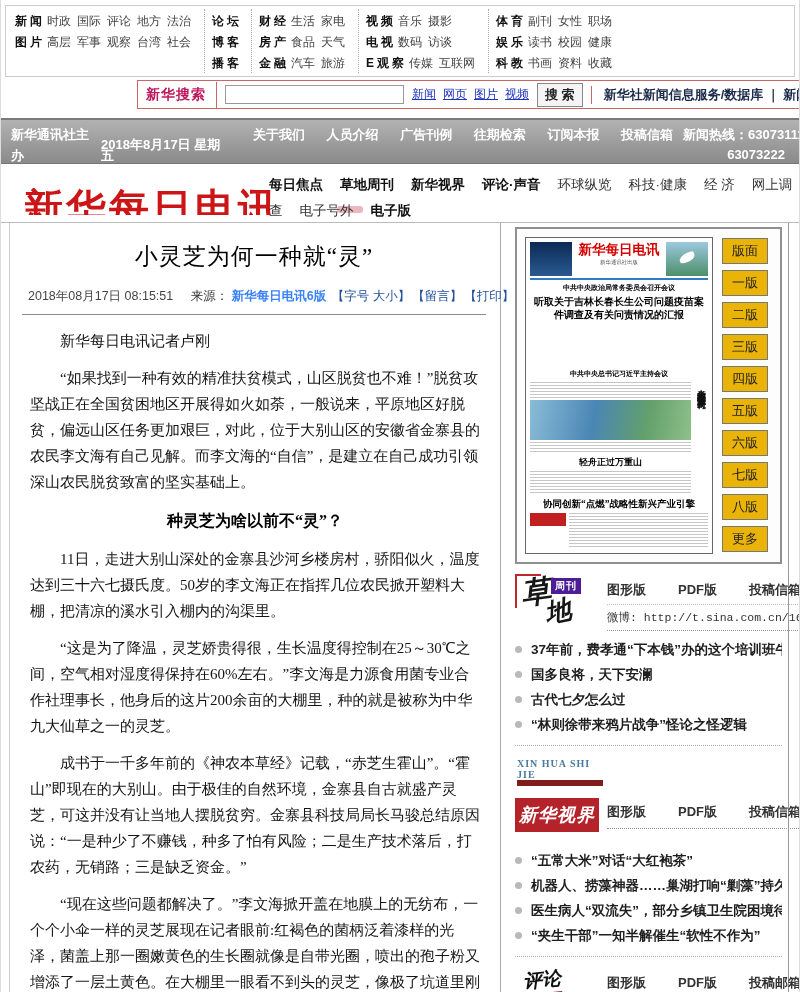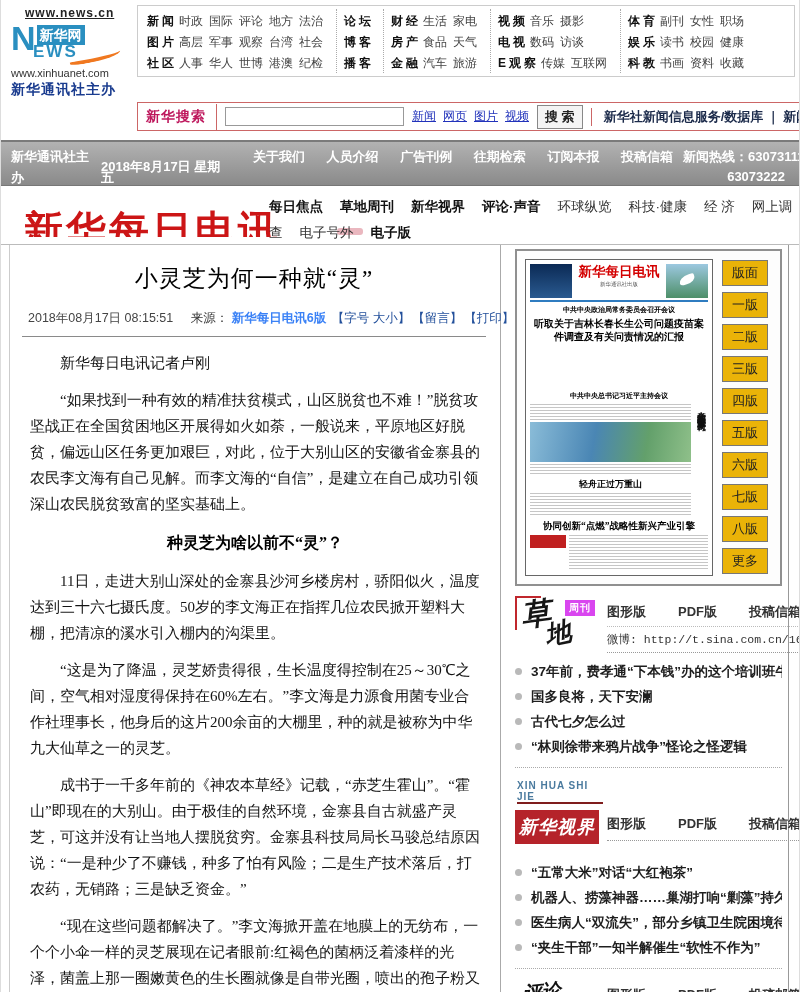--- a/index.html
+++ b/index.html
@@ -104,50 +104,39 @@
   .sec-links { display:flex; gap:32px; font-size:13px; font-weight:bold; color:#333; padding:3px 0 2px; }
   .sec-links span { cursor:pointer; white-space:nowrap; }
   .sec-weibo { font-size:11.5px; color:#333; font-family:"Liberation Mono",monospace; padding-top:5px; border-top:1px dotted #bbb; margin-top:3px; white-space:nowrap; }
   .sec-list { list-style:none; margin:6px 0 0; padding:0 0 8px; border-bottom:1px dotted #aaa; }
   .sec-list li { font-size:13.5px; font-weight:bold; color:#1e1e1e; line-height:25px; white-space:nowrap; overflow:hidden; }
   .sec-list li::before { content:''; display:inline-block; width:7px; height:7px; border-radius:50%; background:#b9b9b9; margin-right:9px; vertical-align:1px; }
 
   .logo-caodi { font-family:"DejaVu Serif",serif; font-style:italic; font-weight:bold; color:#161616; }
   .lc-1 { position:absolute; left:6px; top:-4px; font-size:30px; transform:rotate(-8deg); }
   .lc-2 { position:absolute; left:30px; top:18px; font-size:26px; transform:rotate(-12deg); }
-  .lc-badge { position:absolute; left:50px; top:2px; background:#d946ef; color:#fff; font-size:10px; font-style:normal; font-weight:bold; padding:1px 4px; letter-spacing:1px; }
+  .lc-badge { position:absolute; left:36px; top:2px; background:#4c1d95; color:#fff; font-size:10px; font-style:normal; font-weight:bold; padding:1px 4px; letter-spacing:1px; }
   .lc-frame { position:absolute; left:0; top:-2px; width:26px; height:34px; border-left:2px solid #c0272d; border-top:2px solid #c0272d; }
 
-  .kicker { font-size:10px; font-weight:bold; color:#4a7a9e; letter-spacing:1px; display:block; margin:2px 0 6px 2px; border-bottom:2px solid #7f1d1d; width:86px; }
+  .kicker { font-size:10px; font-weight:bold; color:#4a7a9e; letter-spacing:1px; display:block; margin:2px 0 12px 2px; border-bottom:6px solid #7f1d1d; width:86px;font-family:Liberation Serif, serif; }
   .logo-shijie { background:#b5232a; color:#fff; font-size:18px; font-weight:bold; font-style:italic; font-family:"Liberation Serif",serif; padding:5px 3px; width:84px; text-align:center; letter-spacing:1px; white-space:nowrap; }
 
   .logo-pl { font-family:"Liberation Serif",serif; font-style:italic; font-weight:bold; color:#111; position:relative; height:52px; }
   .lp-1 { position:absolute; left:8px; top:-2px; font-size:19px; transform:rotate(-6deg); border-bottom:2px solid #8a1f1f; }
 </style>
 </head>
 <body>
 
 <div id="page">
 
   <div class="topbar">
-    <div class="logo-block">
-      <span class="site-url">www.news.cn</span>
-      <div class="logo-art">
-        <span class="logo-n">N</span><span class="logo-box">新华网</span>
-        <span class="logo-ews">EWS</span>
-        <span class="logo-swoosh"></span>
-      </div>
-      <div class="site-url2">www.xinhuanet.com</div>
-      <div class="sponsor">新华通讯社主办</div>
-    </div>
     <div class="nav-table">
         <div class="nav-col">
           <div class="nav-row"><span class="lead">新闻</span><span>时政</span><span>国际</span><span>评论</span><span>地方</span><span>法治</span></div>
           <div class="nav-row"><span class="lead">图片</span><span>高层</span><span>军事</span><span>观察</span><span>台湾</span><span>社会</span></div>
-          <div class="nav-row"><span class="lead">社区</span><span>人事</span><span>华人</span><span>世博</span><span>港澳</span><span>纪检</span></div>
         </div>
         <div class="nav-col">
           <div class="nav-row"><span class="lead">论坛</span></div>
           <div class="nav-row"><span class="lead">博客</span></div>
           <div class="nav-row"><span class="lead">播客</span></div>
         </div>
         <div class="nav-col">
           <div class="nav-row"><span class="lead">财经</span><span>生活</span><span>家电</span></div>
           <div class="nav-row"><span class="lead">房产</span><span>食品</span><span>天气</span></div>
           <div class="nav-row"><span class="lead">金融</span><span>汽车</span><span>旅游</span></div>

